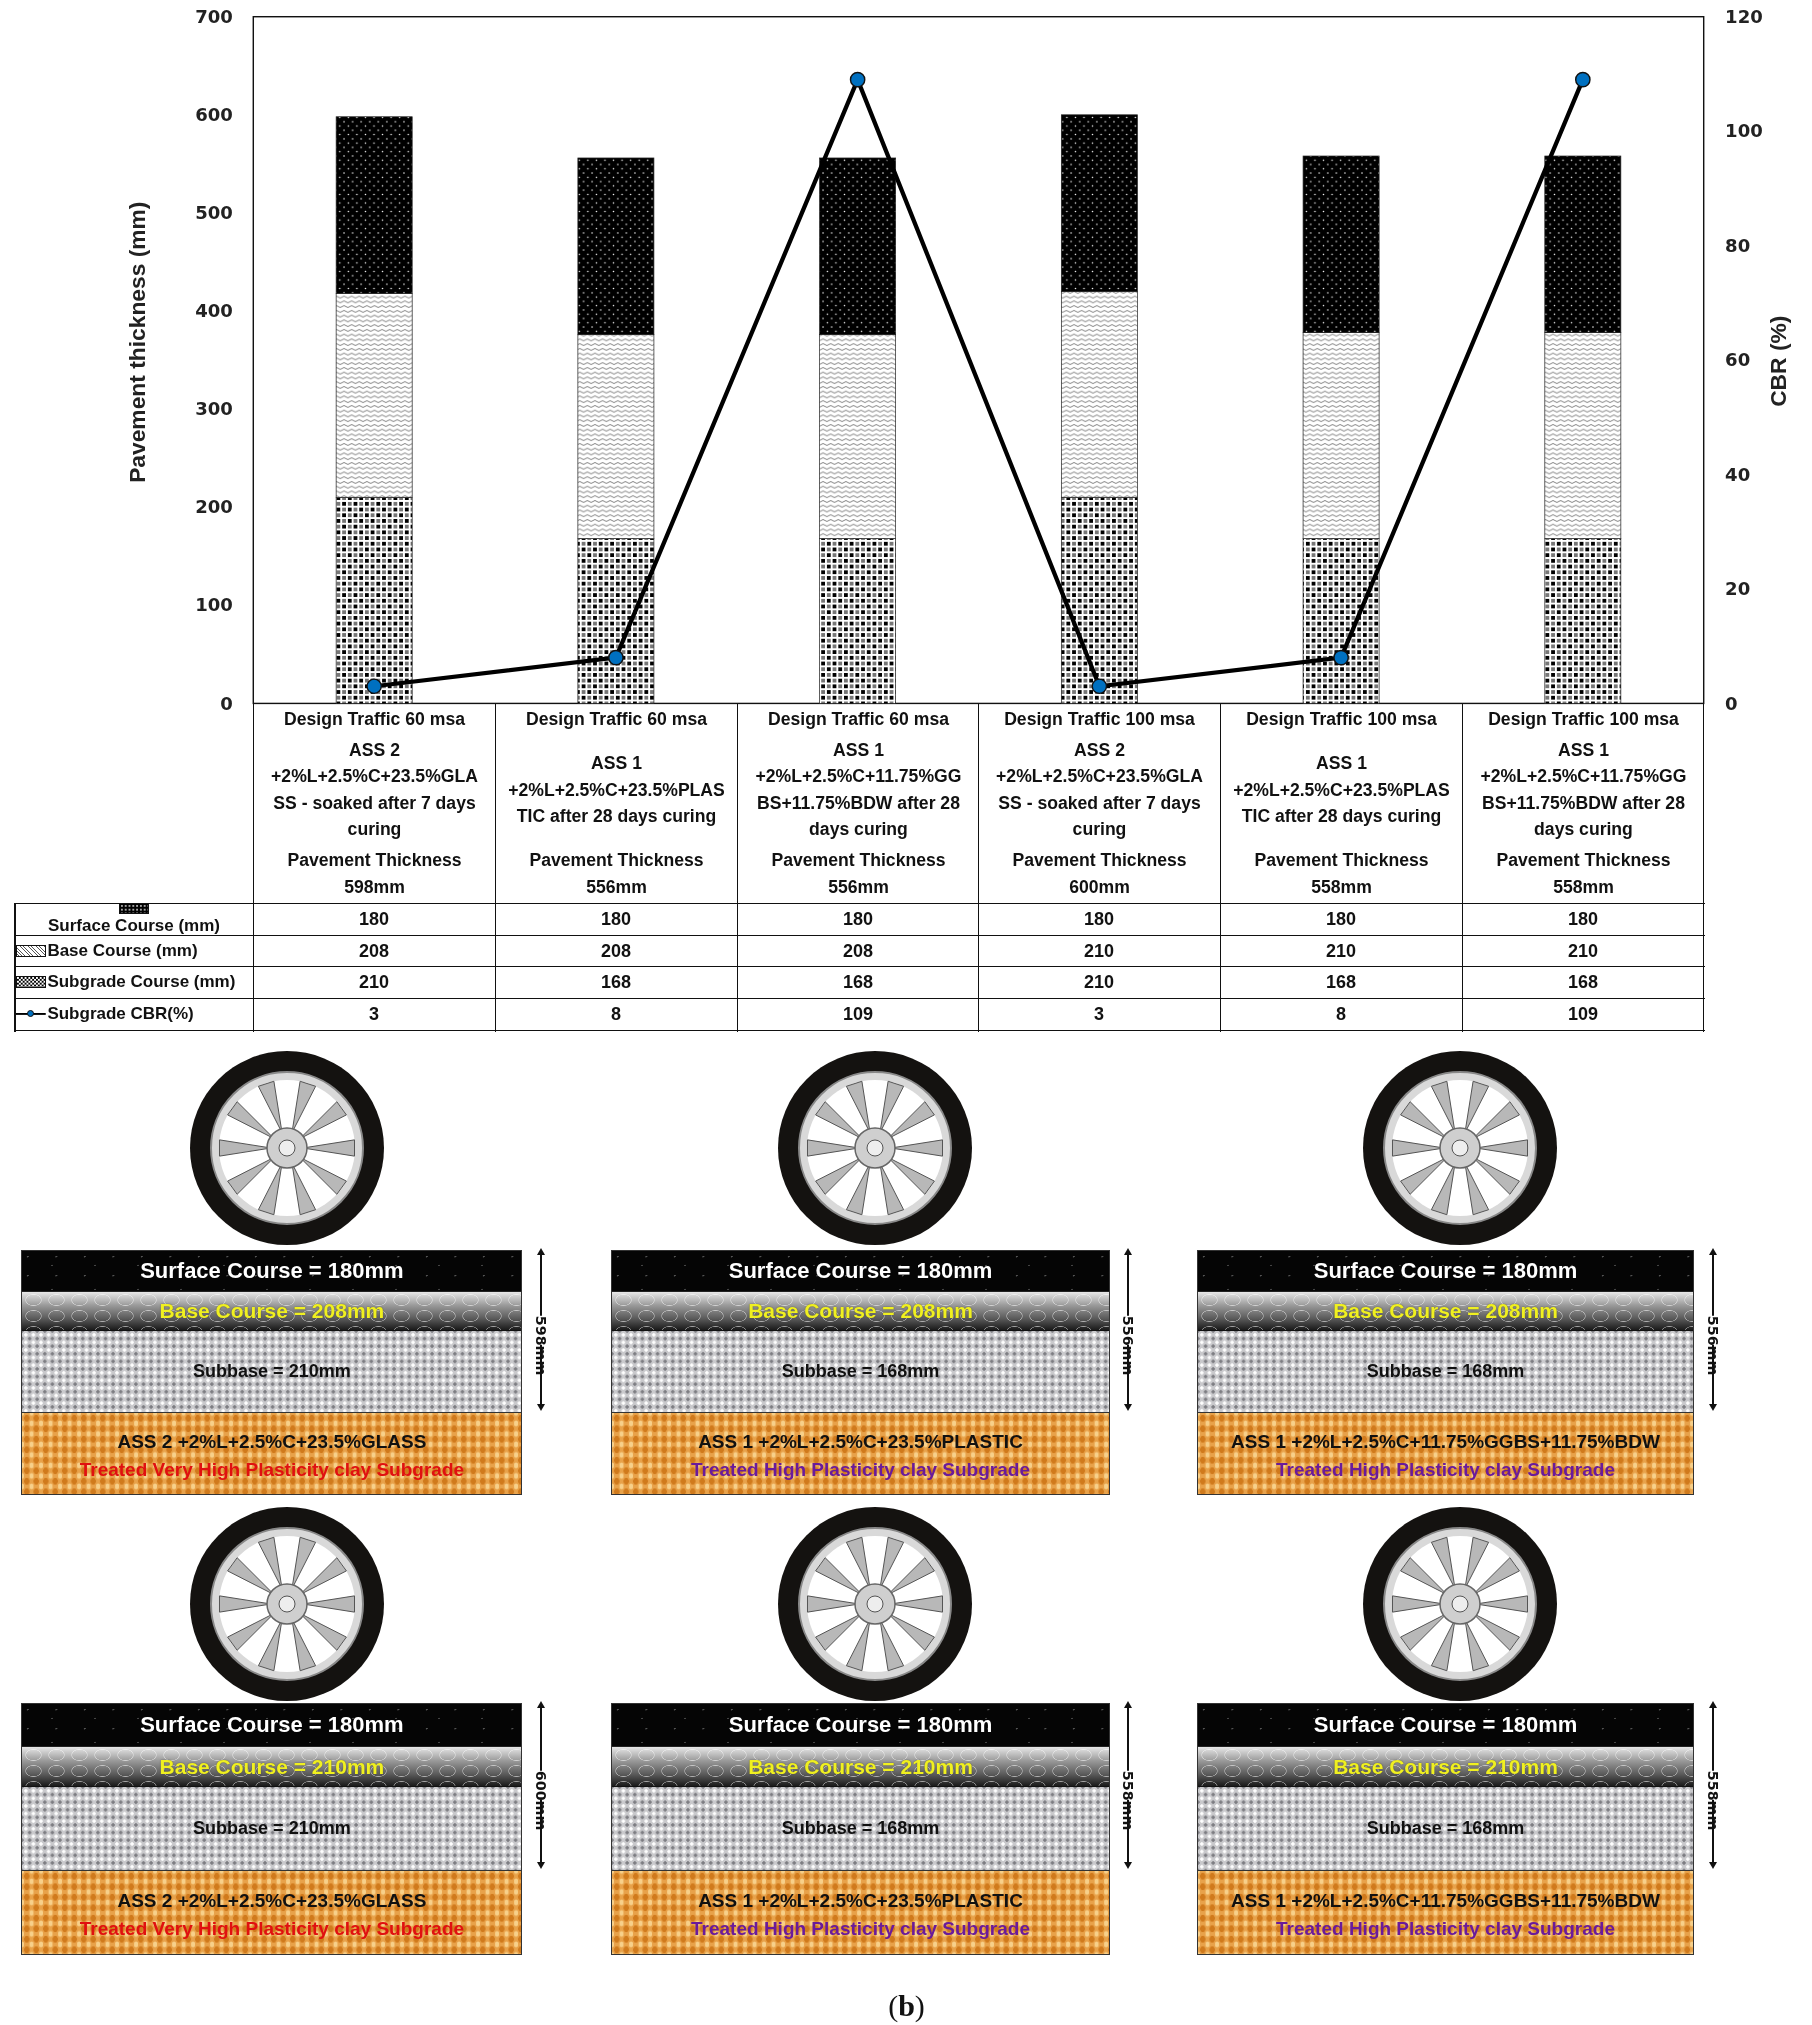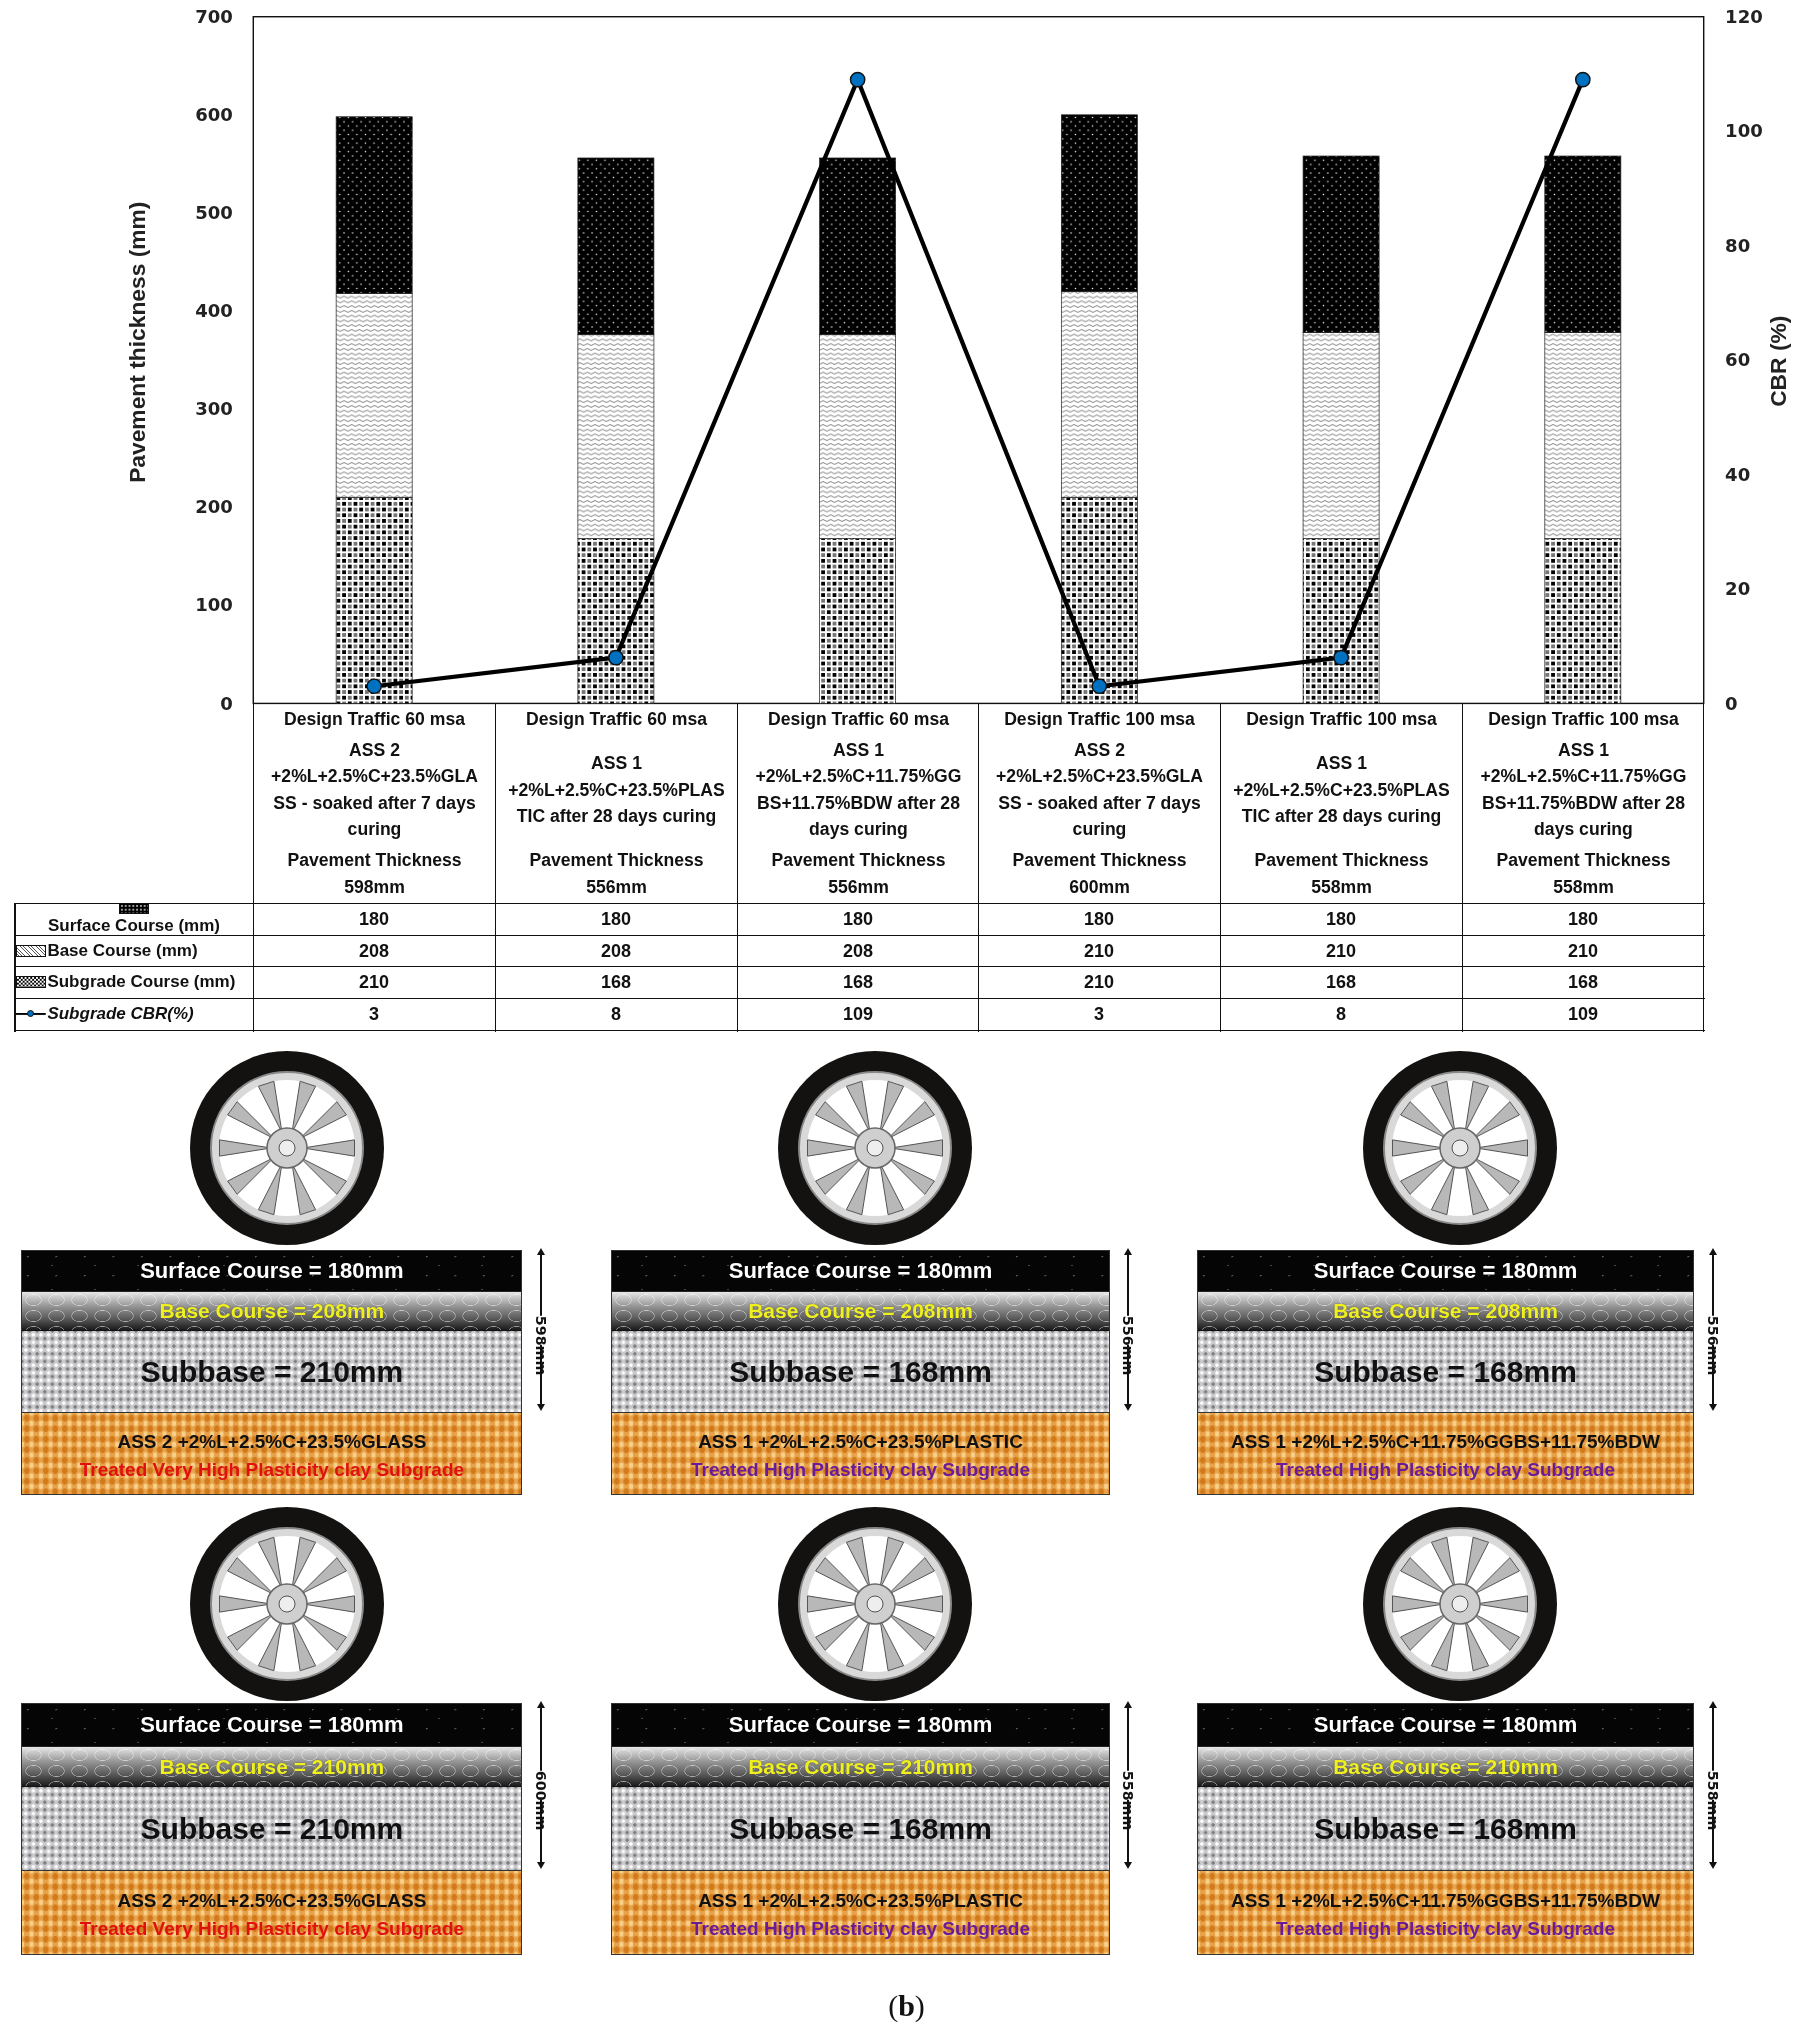--- a/index.html
+++ b/index.html
@@ -23,21 +23,21 @@
   .layer { position:relative; width:100%; display:flex; flex-direction:column; align-items:center; justify-content:center; font-weight:bold; text-align:center; }
   .surface { background:#050505; color:#ffffff; font-size:22px;
     background-image: radial-gradient(circle at 20% 30%, #555 0.7px, transparent 1px), radial-gradient(circle at 70% 60%, #444 0.7px, transparent 1px);
     background-size: 28.5px 19px, 43px 24px; }
   .base { background: linear-gradient(#e8e8e8 0%, #9a9a9a 35%, #5a5a5a 70%, #1a1a1a 100%); color:#f0f020; font-size:21px; text-shadow:0 0 1.4px #444;
     border-top:1px solid #222; border-bottom:1.4px solid #111; }
   .base::before { content:""; position:absolute; inset:0;
     background-image: radial-gradient(ellipse 10.5px 7.6px at 50% 50%, transparent 7.1px, rgba(255,255,255,0.55) 7.6px, transparent 8.6px);
     background-size: 23px 16px; pointer-events:none; }
   .base span { position:relative; }
-  .subbase { background-color:#c9c9cc; color:#111; font-size:30px;
+  .subbase { background-color:#c9c9cc; color:#111; font-size:18px;
     background-image: radial-gradient(circle, #ffffff 1.4px, transparent 1.9px), radial-gradient(circle, #7d7d82 1.4px, transparent 1.9px);
     background-size: 7.6px 7.6px, 7.6px 7.6px; background-position: 0 0, 3.8px 3.8px; border-bottom:1.4px solid #333; }
   .subgrade { background-color:#e8a24a; font-size:19px;
     background-image: radial-gradient(ellipse 2.9px 3.8px, #d07a1c 2.4px, transparent 2.9px), radial-gradient(ellipse 2.9px 3.8px, #f7d08a 1.9px, transparent 2.4px);
     background-size: 9.5px 10.5px, 9.5px 10.5px; background-position:0 0, 4.8px 5.2px; }
   .subgrade .mix { color:#111; font-size:19px; }
   .subgrade .desc { font-size:19px; margin-top:6.7px; }
   .dim { position:absolute; width:28.5px; }
   .dim .line { position:absolute; left:13.3px; width:1.4px; background:#111; top:0; bottom:0; }
   .dim .lbl { position:absolute; left:0; width:28.5px; top:50%; transform:translateY(-50%) rotate(90deg); font-family:"DejaVu Sans", sans-serif; font-weight:bold; font-size:14.3px; background:#fff; text-align:center; white-space:nowrap; }
@@ -216,21 +216,21 @@
       <span class="legend-swatch" style="background: repeating-conic-gradient(rgb(0, 0, 0) 0deg, rgb(0, 0, 0) 25%, rgb(255, 255, 255) 0deg, rgb(255, 255, 255) 50%) 0px 0px / 3.8px 3.8px;"></span>
       <span>Subgrade Course (mm)</span>
     </div>
     <div class="cell" style="left: 253px; width: 242px; top: 966px; height: 32px;">210</div>
     <div class="cell" style="left: 495px; width: 242px; top: 966px; height: 32px;">168</div>
     <div class="cell" style="left: 737px; width: 242px; top: 966px; height: 32px;">168</div>
     <div class="cell" style="left: 978px; width: 242px; top: 966px; height: 32px;">210</div>
     <div class="cell" style="left: 1220px; width: 242px; top: 966px; height: 32px;">168</div>
     <div class="cell" style="left: 1462px; width: 242px; top: 966px; height: 32px;">168</div>
     <div class="row-line" style="left: 14.3px; width: 1691px; top: 998px;"></div>
-    <div class="legend-cell" style="top: 998px; height: 32px; font-style: italic;">
+    <div class="legend-cell" style="top: 998px; height: 32px;">
       <span class="legend-swatch" style="border: none; background: linear-gradient(rgb(0, 0, 0), rgb(0, 0, 0)) center center / 100% 1.9px no-repeat; position: relative;">
         <span style="position: absolute; left: 10.5px; top: 1.4px; width: 7.6px; height: 7.6px; border-radius: 50%; background: rgb(0, 112, 192); border: 1px solid rgb(17, 17, 17); box-sizing: border-box;"></span>
       </span>
       <span>Subgrade CBR(%)</span>
     </div>
     <div class="cell" style="left: 253px; width: 242px; top: 998px; height: 32px;">3</div>
     <div class="cell" style="left: 495px; width: 242px; top: 998px; height: 32px;">8</div>
     <div class="cell" style="left: 737px; width: 242px; top: 998px; height: 32px;">109</div>
     <div class="cell" style="left: 978px; width: 242px; top: 998px; height: 32px;">3</div>
     <div class="cell" style="left: 1220px; width: 242px; top: 998px; height: 32px;">8</div>

